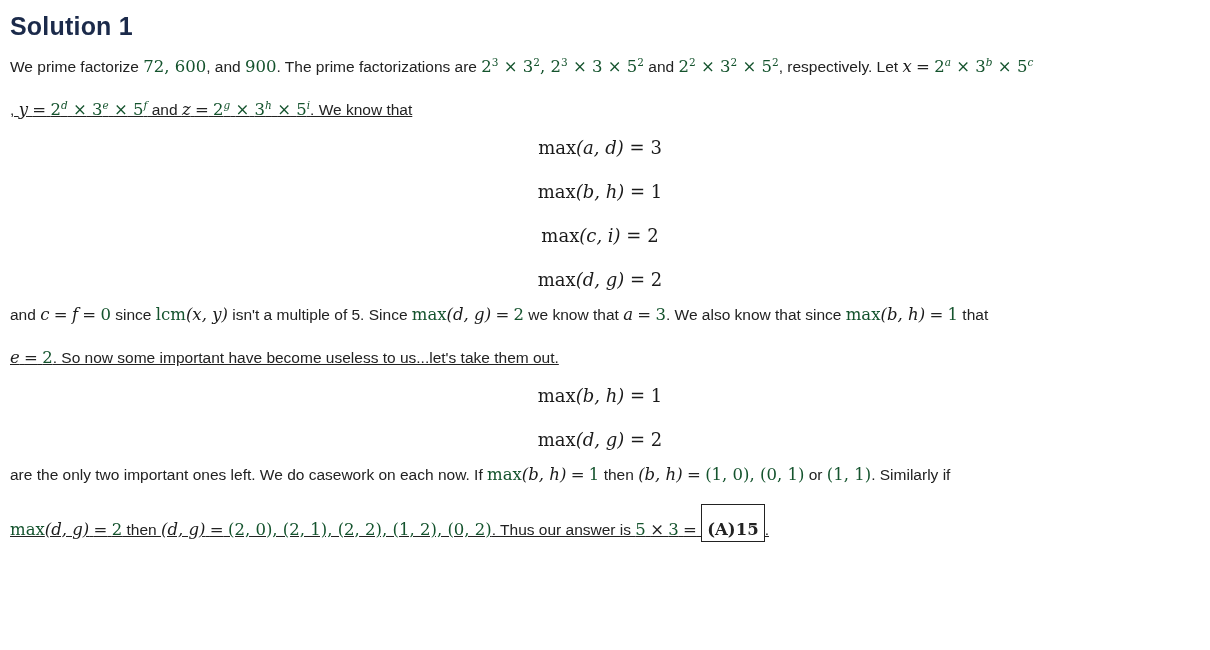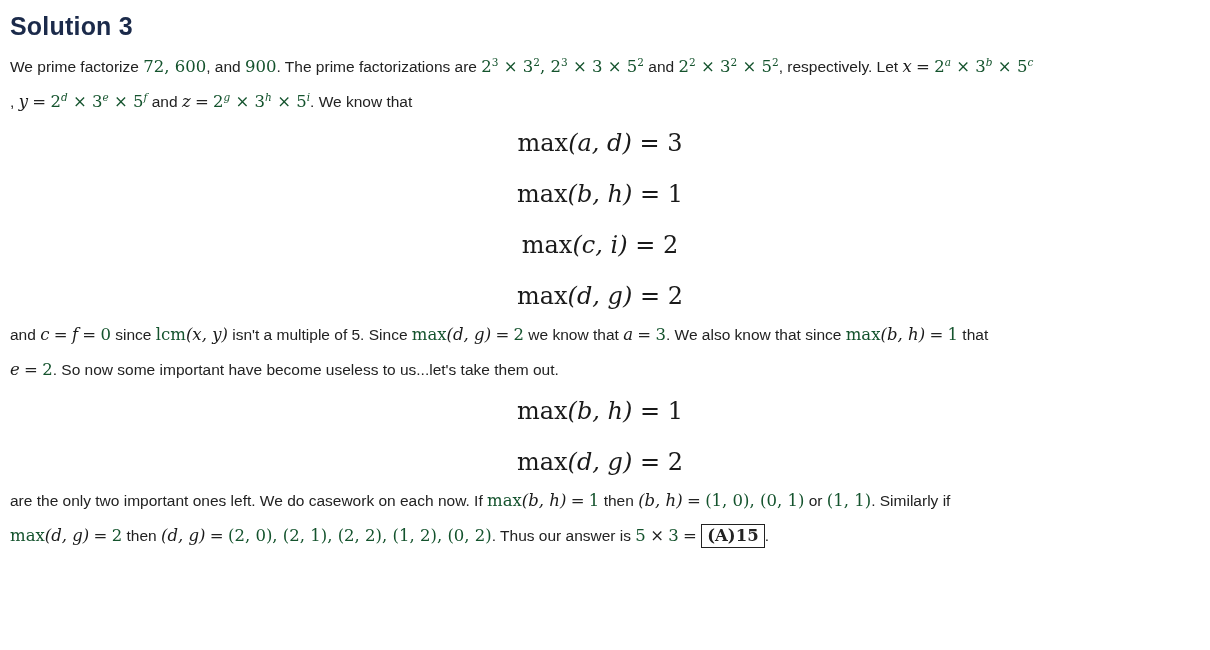--- a/index.html
+++ b/index.html
@@ -59,51 +59,52 @@
   sup.en {
     font-family: "DejaVu Serif", "Liberation Serif", serif;
     font-style: normal;
     font-size: 10.5px;
     vertical-align: super;
     line-height: 0;
   }
   .eqline {
     text-align: center;
     font-family: "DejaVu Serif", "Liberation Serif", serif;
-    font-size: 24px;
+    font-size: 18px;
     color: #1a1a1a;
     padding: 12px 0 11px 0;
     margin-left: -10px;
   }
   .eqline .fn {
     font-style: normal;
   }
   .eqline .var {
     font-style: italic;
   }
   .boxed {
     border: 1.3px solid #222;
-    padding: 1px 5px 2px 5px;
+    padding: 15px 5px 2px 5px;
     font-family: "DejaVu Serif", "Liberation Serif", serif;
     font-weight: bold;
     font-style: normal;
     font-size: 16.5px;
     display: inline-block;
     line-height: 19px;
   }
   .tight {
-    margin-top: 8px;
+    margin-top: 16px;
+    text-decoration: underline;
   }
 </style>
 </head>
 <body>
 
 <div class="page">
 
-  <div class="solution-title">Solution 3</div>
+  <div class="solution-title">Solution 1</div>
 
   <div class="para">
     <span>We prime factorize </span><span class="mn">72</span><span class="mn">, </span><span class="mn">600</span><span>, and </span><span class="mn">900</span><span>. The prime factorizations are </span><span class="mn"><span>2</span><sup class="en">3</sup> <span class="op">×</span> <span>3</span><sup class="en">2</sup></span><span class="mn">, </span><span class="mn"><span>2</span><sup class="en">3</sup> <span class="op">×</span> <span>3</span> <span class="op">×</span> <span>5</span><sup class="en">2</sup></span><span> and </span><span class="mn"><span>2</span><sup class="en">2</sup> <span class="op">×</span> <span>3</span><sup class="en">2</sup> <span class="op">×</span> <span>5</span><sup class="en">2</sup></span><span>, respectively. Let </span><span class="m">x</span> <span class="op">=</span> <span class="mn"><span>2</span><sup class="e">a</sup> <span class="op">×</span> <span>3</span><sup class="e">b</sup> <span class="op">×</span> <span>5</span><sup class="e">c</sup></span>
   </div>
 
   <div class="para tight">
     <span>, </span><span class="m">y</span> <span class="op">=</span> <span class="mn"><span>2</span><sup class="e">d</sup> <span class="op">×</span> <span>3</span><sup class="e">e</sup> <span class="op">×</span> <span>5</span><sup class="e">f</sup></span><span> and </span><span class="m">z</span> <span class="op">=</span> <span class="mn"><span>2</span><sup class="e">g</sup> <span class="op">×</span> <span>3</span><sup class="e">h</sup> <span class="op">×</span> <span>5</span><sup class="e">i</sup></span><span>. We know that</span>
   </div>
 
   <div class="eqline">

